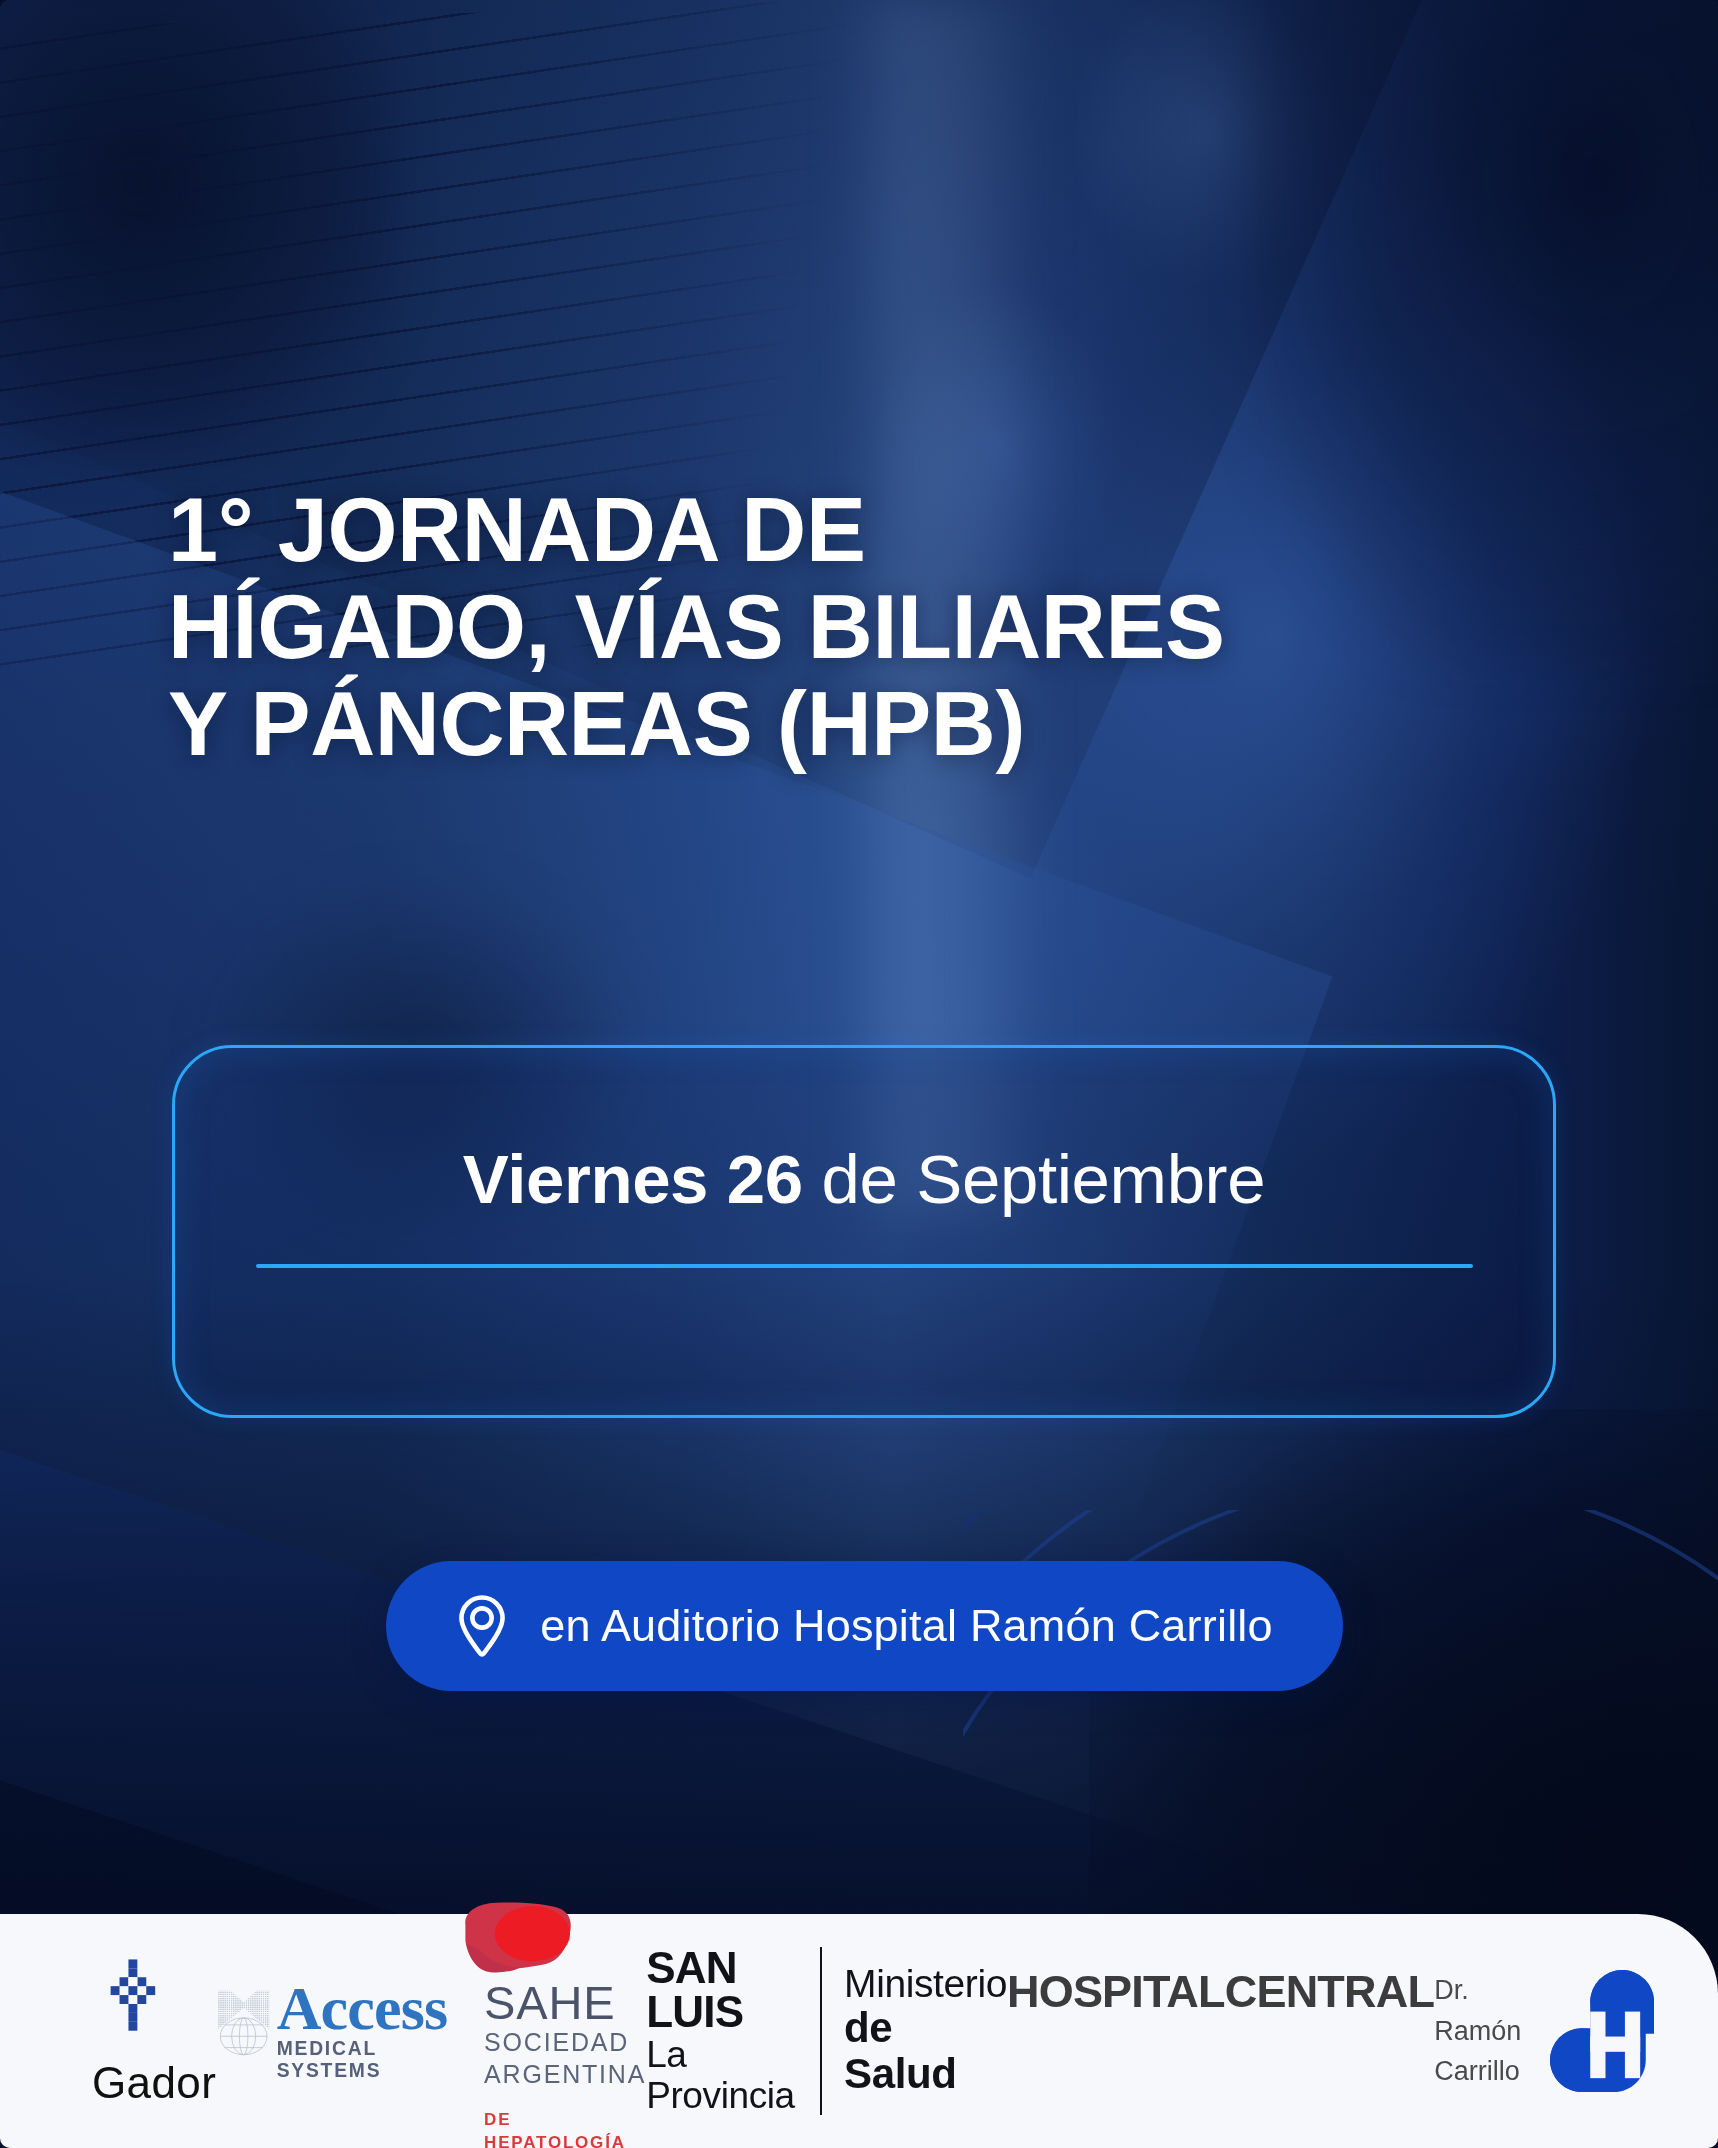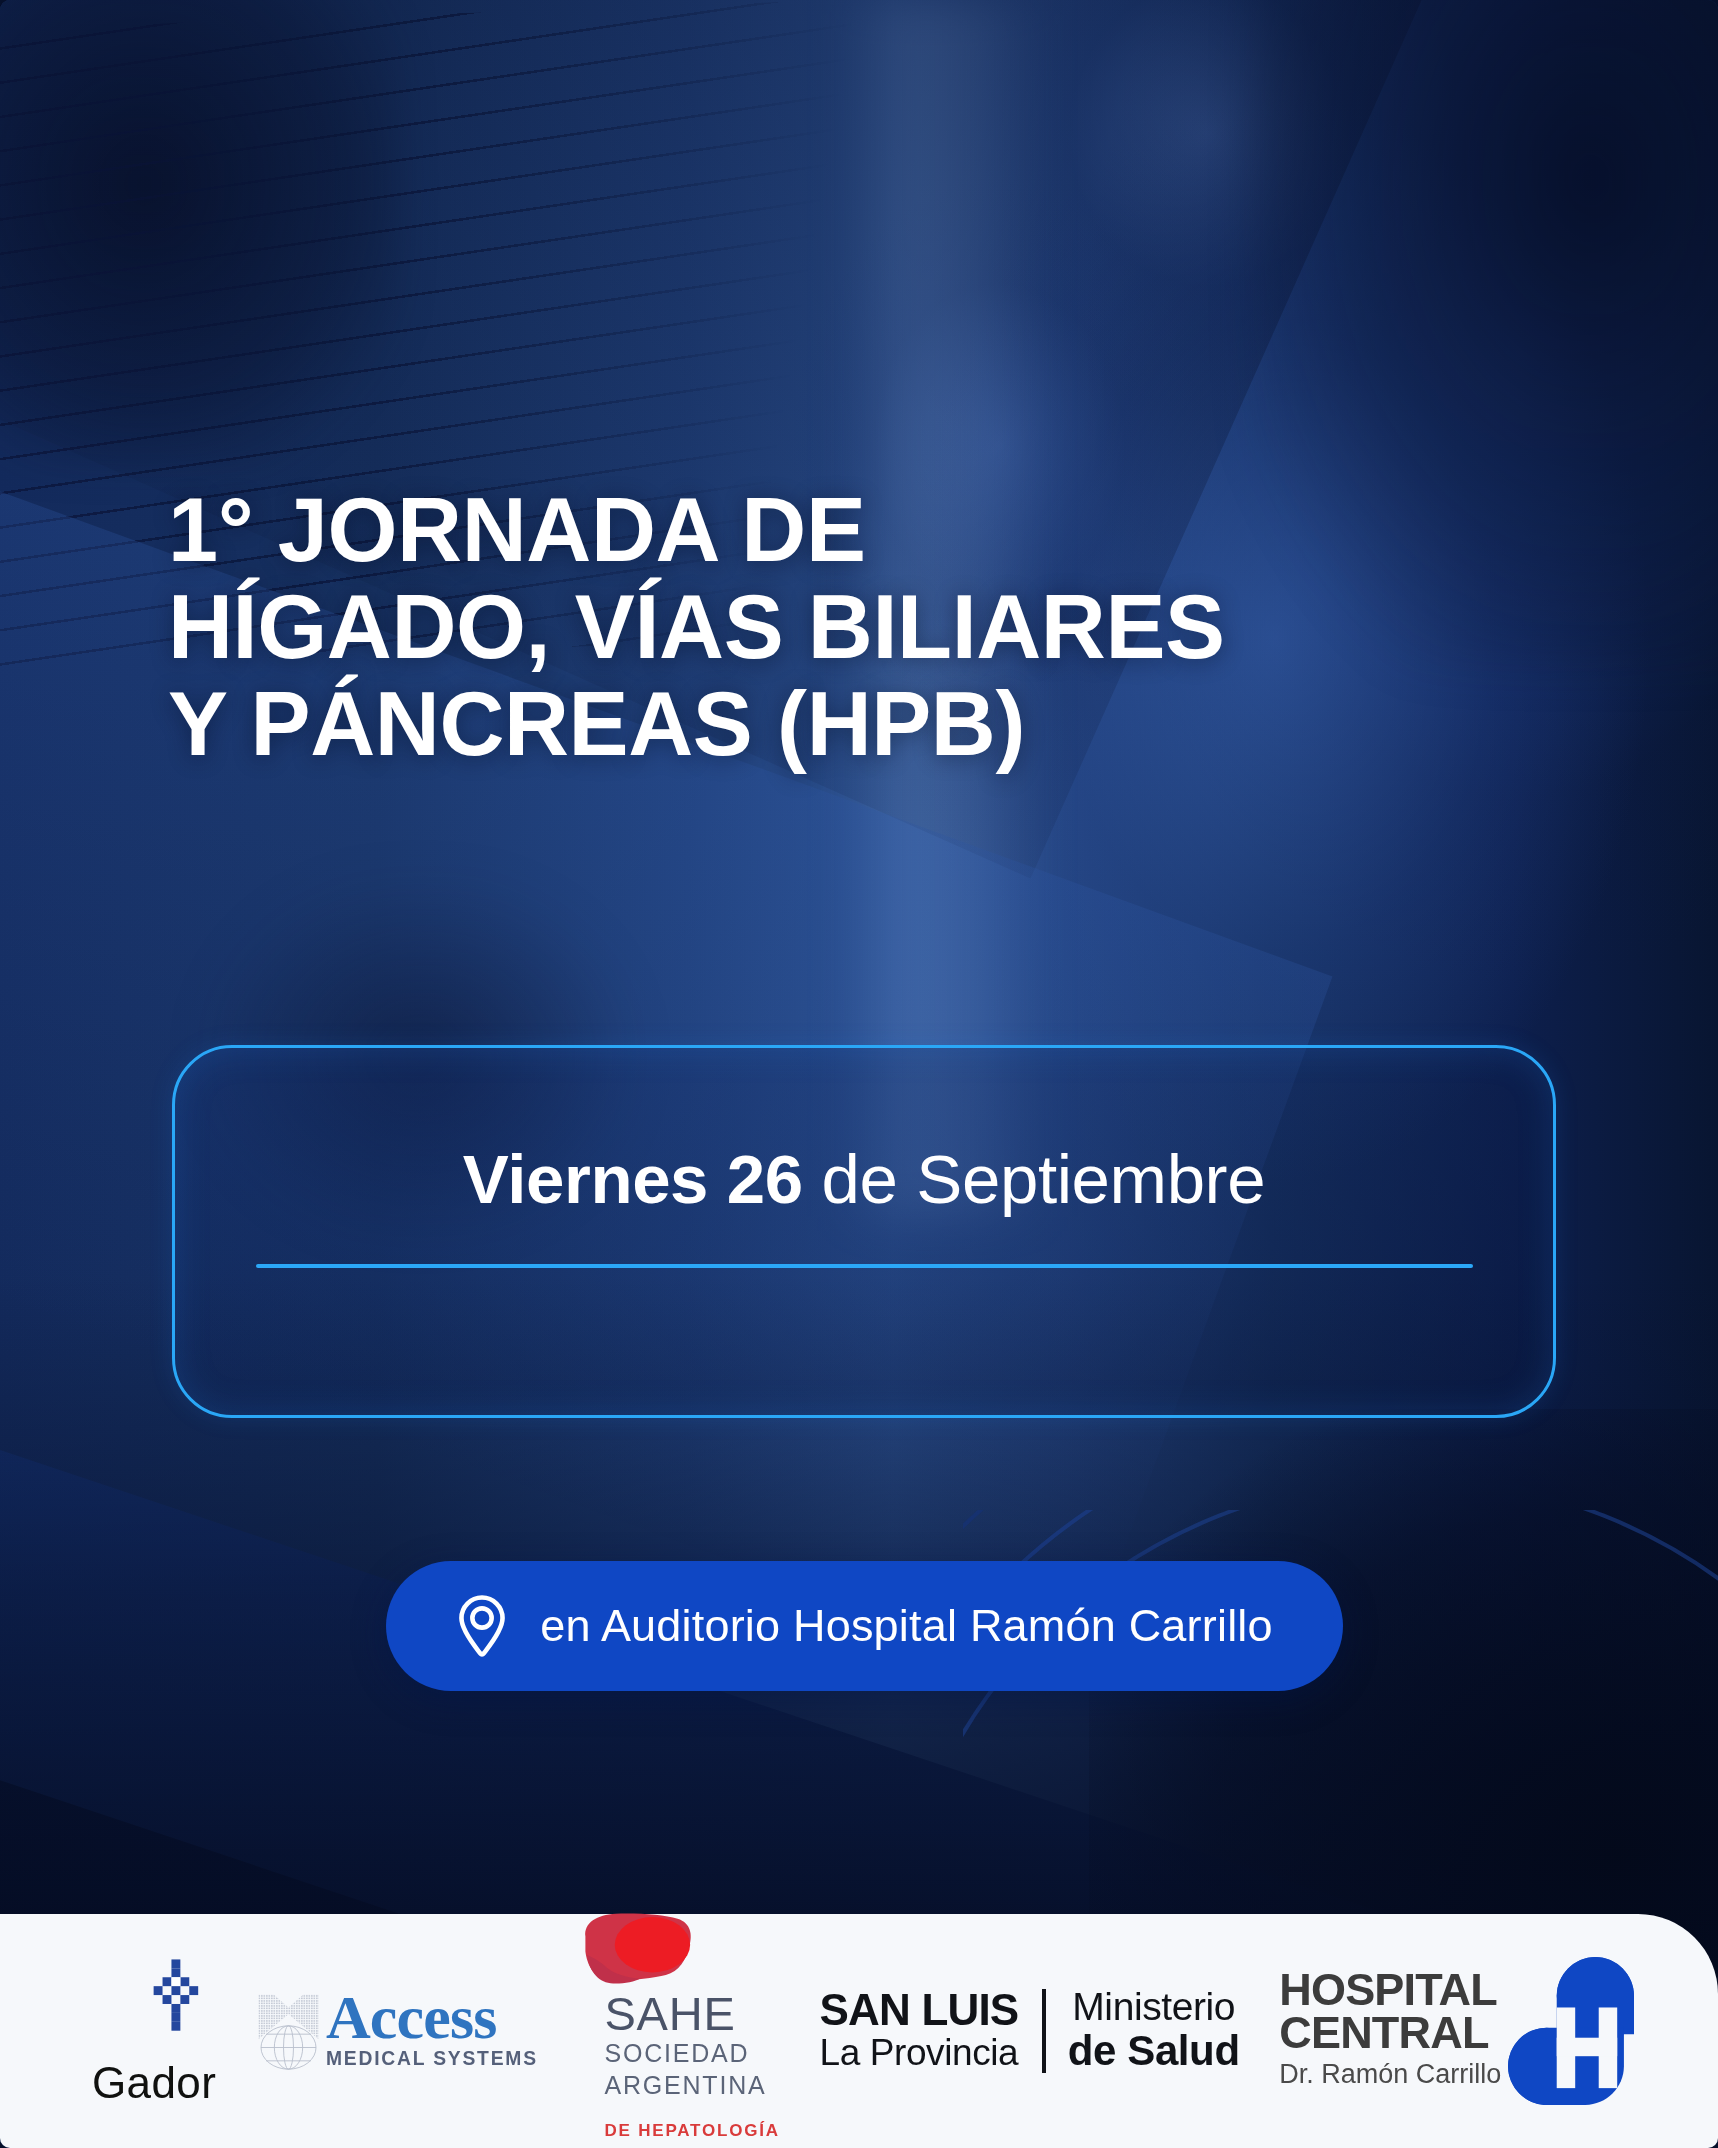--- a/index.html
+++ b/index.html
@@ -206,21 +206,21 @@
     border-top-right-radius:80px;
   }
   .footer-inner{
     position:absolute; inset:0;
     display:flex; align-items:center; justify-content:space-between;
     padding:0 84px 0 92px;
   }
   .logo{ display:flex; align-items:center; }
 
   
-  .gador{ flex-direction:column; align-items:flex-end; gap:23px; }
+  .gador{ flex-direction:column; align-items:flex-start; gap:23px; }
   .gador-mark{ width:81px; height:81px; }
   .gador-word{
     font-size:44px; color:#10110f; font-weight:normal; letter-spacing:0.4px;
     line-height:1; font-family:"Liberation Sans", sans-serif;
   }
 
   
   .access{ align-items:flex-start; gap:5px; }
   .access-mark{ width:65px; height:81px; margin-top:3.4px; }
   .access-txt{ display:flex; flex-direction:column; }
@@ -248,21 +248,21 @@
   .sl-left{ display:flex; flex-direction:column; align-items:flex-start; justify-content:center; padding-right:24px;}
   .sl-1{ font-size:44px; font-weight:bold; color:#111318; letter-spacing:-0.8px; line-height:1; }
   .sl-2{ font-size:37px; font-weight:normal; color:#111318; letter-spacing:-0.4px; line-height:1.12; }
   .sl-div{ width:3.4px; background:#111318; margin:1.7px 0; }
   .sl-right{ display:flex; flex-direction:column; align-items:center; justify-content:center; padding-left:22px;}
   .sl-3{ font-size:39px; font-weight:normal; color:#111318; letter-spacing:-0.4px; line-height:1.05; }
   .sl-4{ font-size:42px; font-weight:bold; color:#111318; letter-spacing:-0.4px; line-height:1.1; }
 
   
   .hcentral{ align-items:center; gap:5px; }
-  .hc-txt{ display:flex; flex-direction:column; align-items:flex-start; }
+  .hc-txt{ display:flex; flex-direction:row; align-items:flex-start; }
   .hc-1{ font-size:45px; font-weight:bold; color:#3c3c3c; letter-spacing:-0.8px; line-height:.96; }
   .hc-2{ font-size:45px; font-weight:bold; color:#3c3c3c; letter-spacing:-0.8px; line-height:.96; }
   .hc-3{ font-size:27px; font-weight:normal; color:#4a4a4a; letter-spacing:0px; line-height:1.5; }
   .hc-mark{ width:126px; height:148px; margin-left:1.7px; }
 </style>
 </head>
 <body>
 
 <div id="poster">
 

